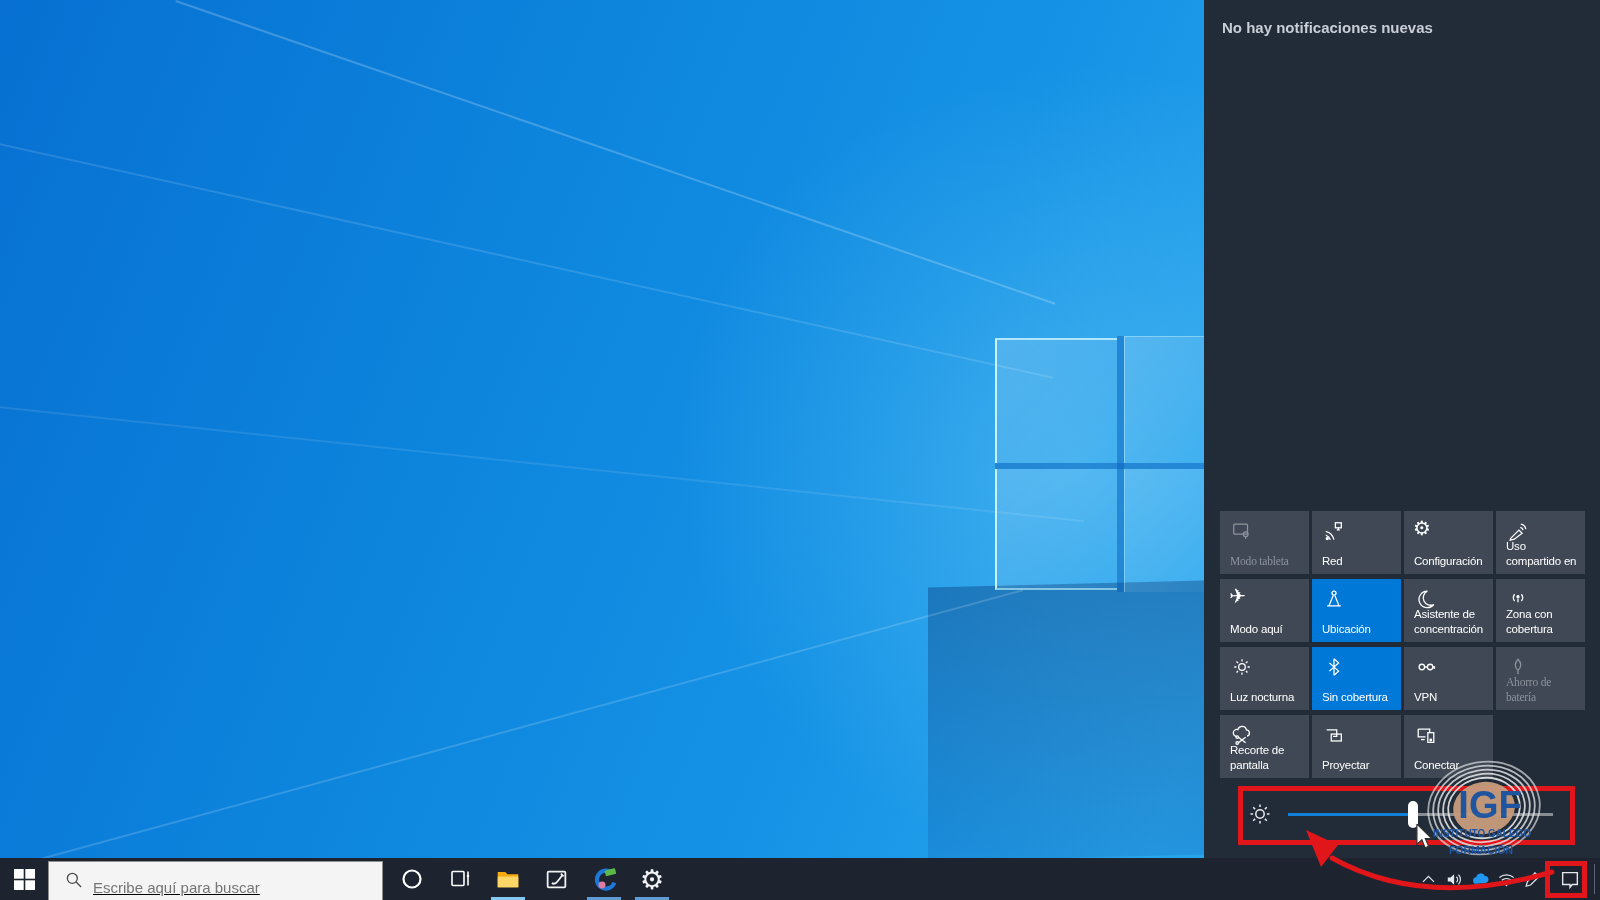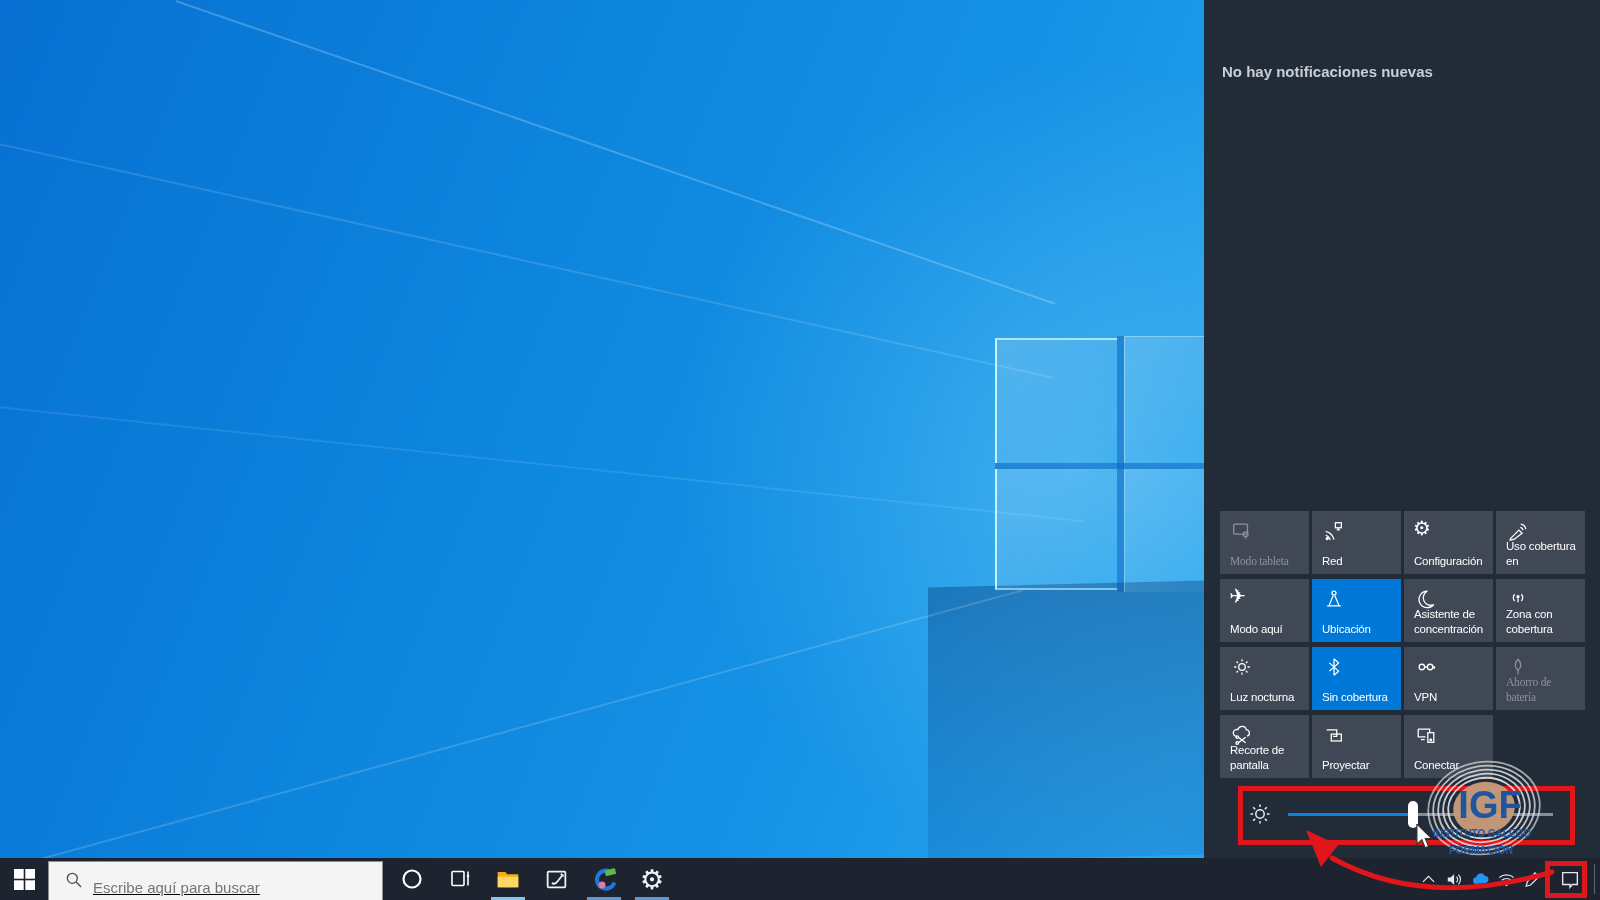--- a/index.html
+++ b/index.html
@@ -24,21 +24,21 @@
   .win-gap-v { position:absolute; left:122px; top:0; width:7px; height:256px; background:rgba(9,92,185,.45); }
   .win-gap-h { position:absolute; left:0; top:127px; width:209px; height:6px; background:rgba(9,92,185,.45); }
   .pane { position:absolute; background:linear-gradient(135deg, rgba(255,255,255,.16), rgba(255,255,255,.03)); }
   .pane.tl { left:0; top:2px; width:122px; height:125px; border-left:2px solid rgba(215,250,255,.9); border-top:2px solid rgba(215,250,255,.75); }
   .pane.tr { left:129px; top:0; width:80px; height:127px; border-top:1px solid rgba(215,250,255,.45); border-left:1px solid rgba(215,250,255,.45); }
   .pane.bl { left:0; top:133px; width:122px; height:121px; border-left:2px solid rgba(215,250,255,.9); border-bottom:2px solid rgba(190,245,255,.55); }
   .pane.br { left:129px; top:133px; width:80px; height:123px; border-left:1px solid rgba(215,250,255,.4); }
 
   
   .action-center { position:absolute; left:1204px; top:0; width:396px; height:858px; background:#222c39; z-index:10; color:#fff; }
-  .ac-header { position:absolute; left:18px; top:19px; font-size:15px; font-weight:600; color:#c9ced6;margin-top:44px; }
+  .ac-header { position:absolute; left:18px; top:19px; font-size:15px; font-weight:600; color:#c9ced6; }
   .ac-collapse { position:absolute; left:18px; top:469px; font-size:12.5px; color:#f2f4f7; cursor:pointer;margin-top:42px; }
   .qa-grid { position:absolute; left:16px; top:511px; display:grid; grid-template-columns:repeat(4,89px); grid-auto-rows:63px; gap:5px 3px; }
   .qa-tile { position:relative; background:#3f4854; cursor:pointer; color:#fff; }
   .qa-tile.state-active { background:#0078d7; }
   .qa-tile.state-disabled { color:#8d939c;font-family:Liberation Serif, serif; }
   .qa-tile .qa-icon { position:absolute; left:11px; top:9px; width:22px; height:22px; stroke:currentColor; fill:none; stroke-width:1.4; }
   .qa-tile .qa-glyph { position:absolute; left:9px; top:4px; font-size:20px; line-height:26px; color:currentColor; font-family:"DejaVu Sans",sans-serif; }
   .qa-label { position:absolute; left:10px; right:2px; bottom:5px; font-size:11.5px; line-height:15px; letter-spacing:-.2px; }
 
   .bright-row { position:absolute; left:0; top:786px; width:396px; height:59px; }
@@ -122,21 +122,21 @@
       <span class="qa-glyph">⚙</span>
       <div class="qa-label">Configuración</div>
     </div>
 
     <div class="qa-tile state-normal">
       <svg class="qa-icon" viewBox="0 0 24 24">
           <path d="M4 20 L13 11 l3.5 3.5 L8 21 l-4.5 1 Z"></path>
           <path d="M15 4.5 a6.5 6.5 0 0 1 5.5 5.5"></path>
           <path d="M14.5 8 a3.8 3.8 0 0 1 3 3"></path>
         </svg>
-      <div class="qa-label">Uso cobertura en</div>
+      <div class="qa-label">Uso compartido en</div>
     </div>
 
     <div class="qa-tile state-normal">
       <span class="qa-glyph">✈</span>
       <div class="qa-label">Modo aquí</div>
     </div>
 
     <div class="qa-tile state-active">
       <svg class="qa-icon" viewBox="0 0 24 24">
           <circle cx="12" cy="5.5" r="2.2"></circle>

